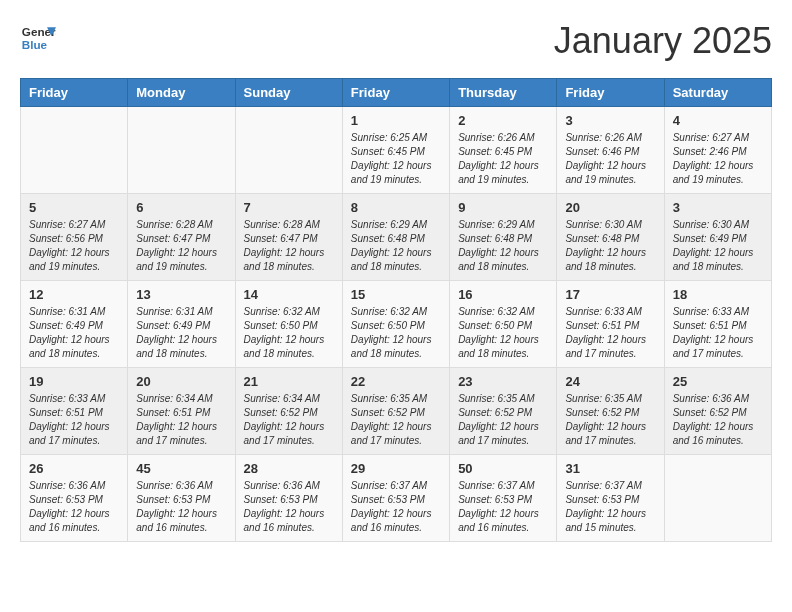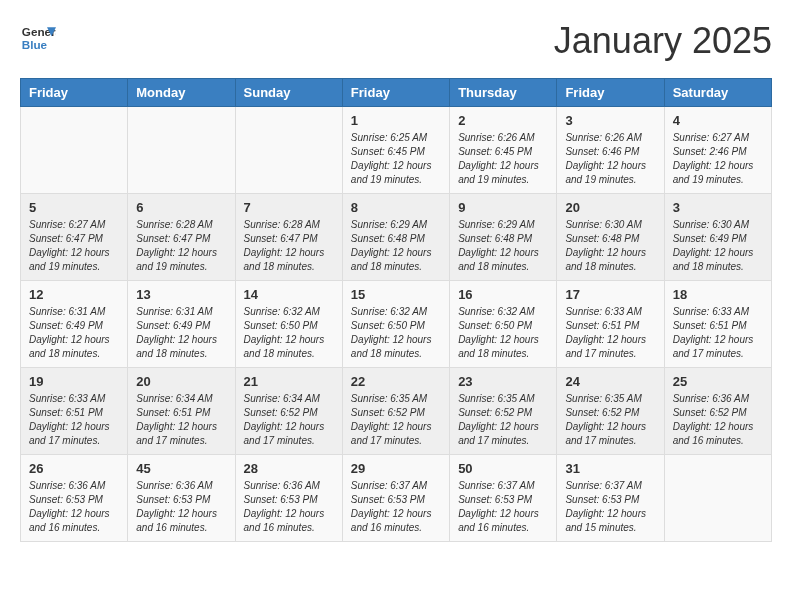--- a/index.html
+++ b/index.html
@@ -138,21 +138,21 @@
           <span class="day-number">4</span>
           <div class="day-info">Sunrise: 6:27 AM
 Sunset: 2:46 PM
 Daylight: 12 hours and 19 minutes.</div>
         </td>
       </tr>
       <tr>
         <td>
           <span class="day-number">5</span>
           <div class="day-info">Sunrise: 6:27 AM
-Sunset: 6:47 PM
+Sunset: 6:56 PM
 Daylight: 12 hours and 19 minutes.</div>
         </td>
         <td>
           <span class="day-number">6</span>
           <div class="day-info">Sunrise: 6:28 AM
 Sunset: 6:47 PM
 Daylight: 12 hours and 19 minutes.</div>
         </td>
         <td>
           <span class="day-number">7</span>

